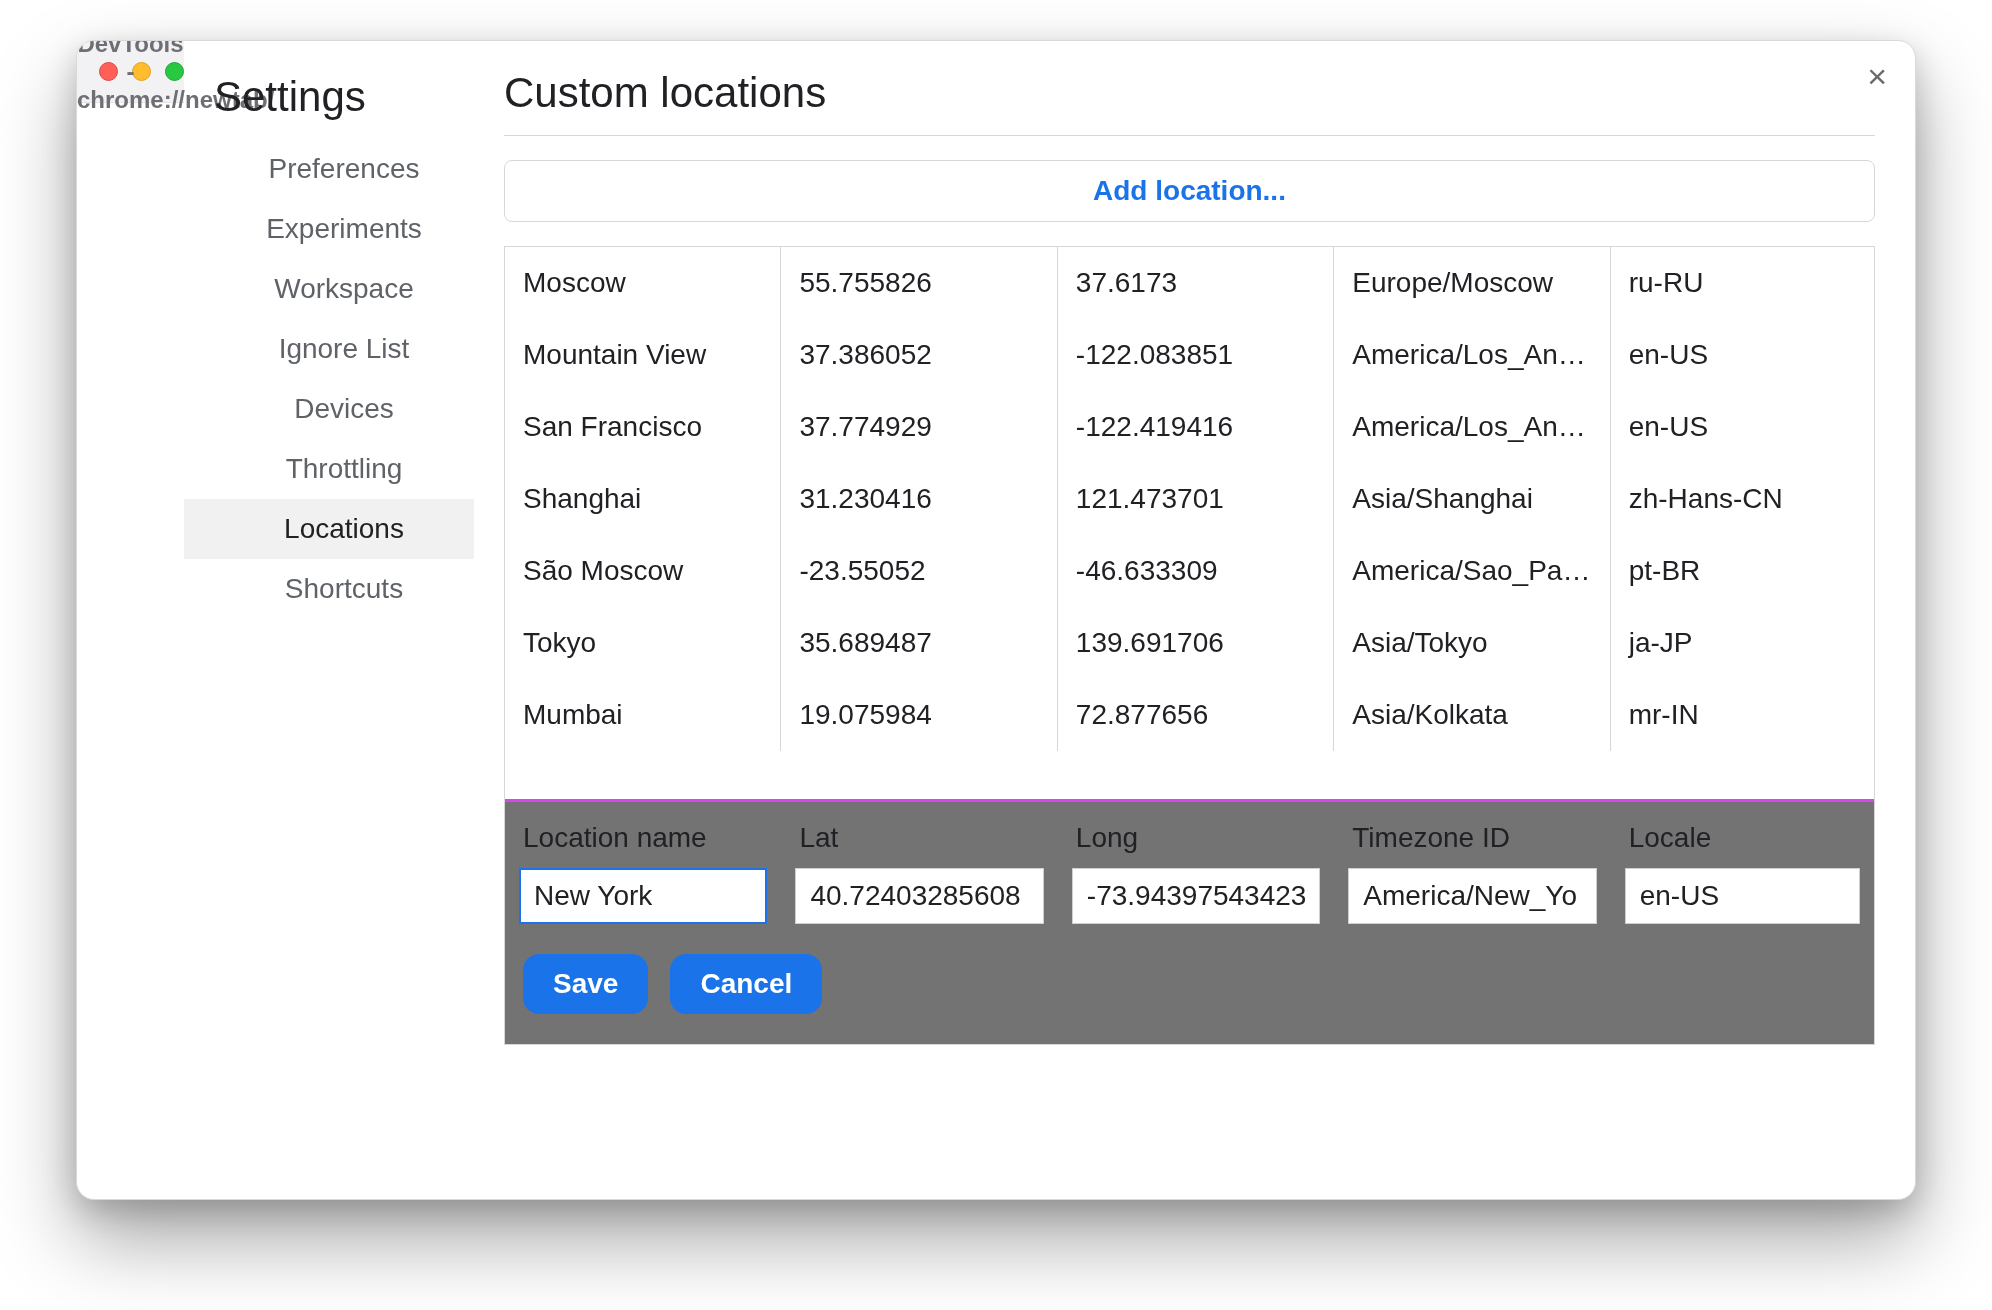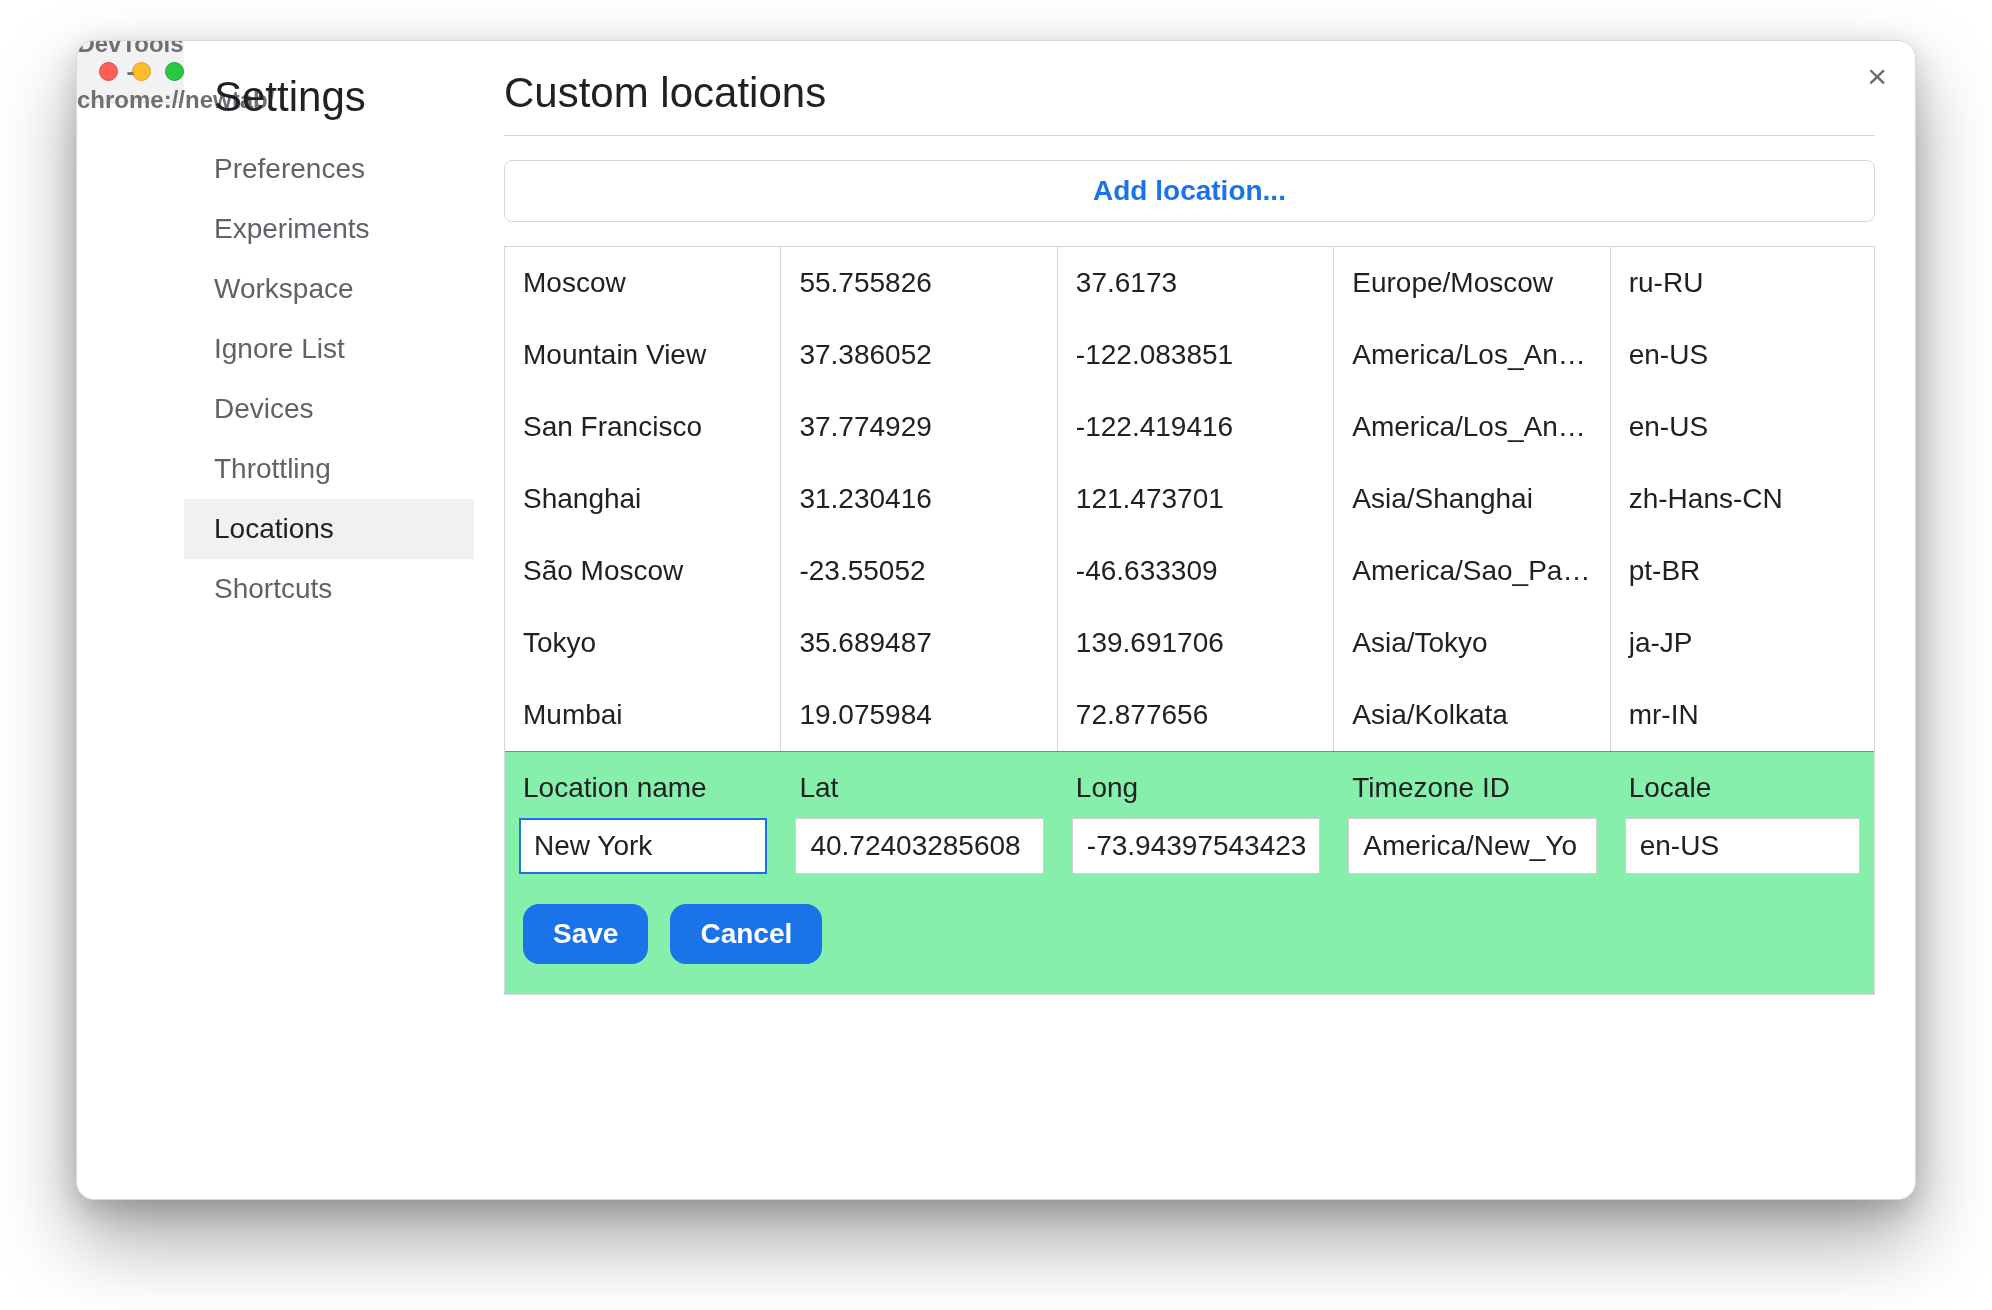--- a/index.html
+++ b/index.html
@@ -72,20 +72,21 @@
     font-size: 42px;
     font-weight: 400;
     color:#202124;
     padding: 8px 0 18px 30px;
   }
   .side-item {
     font-size: 28px;
     color:#5f6368;
     padding: 14px 0 14px 30px;
     cursor:pointer;
+    text-align:center;
   }
   .side-item.selected {
     background:#f1f1f1;
     color:#202124;
   }
   .main {
     flex:1;
     padding: 28px 40px 30px 30px;
     display:flex;
     flex-direction:column;
@@ -124,23 +125,24 @@
     font-size:28px;
     color:#202124;
     padding: 20px 18px;
     border-right:1px solid #d7d7d9;
     white-space:nowrap;
     overflow:hidden;
     text-overflow:ellipsis;
   }
   .row .cell:last-child { border-right:none; }
   .edit-zone {
-    background:#86efac;
-    border-top:1px solid #d946ef;
+    background:#737373;
+    border-top:3px solid #d946ef;
     padding-bottom: 24px;
+    margin-top: 48px;
   }
   .edit-labels .lab {
     font-size:28px;
     color:#202124;
     padding: 20px 18px 8px 18px;
   }
   .edit-inputs { padding: 0 0 0 0; }
   .edit-inputs .inp-wrap { padding: 6px 14px; }
   .edit-inputs input {
     width:100%;

